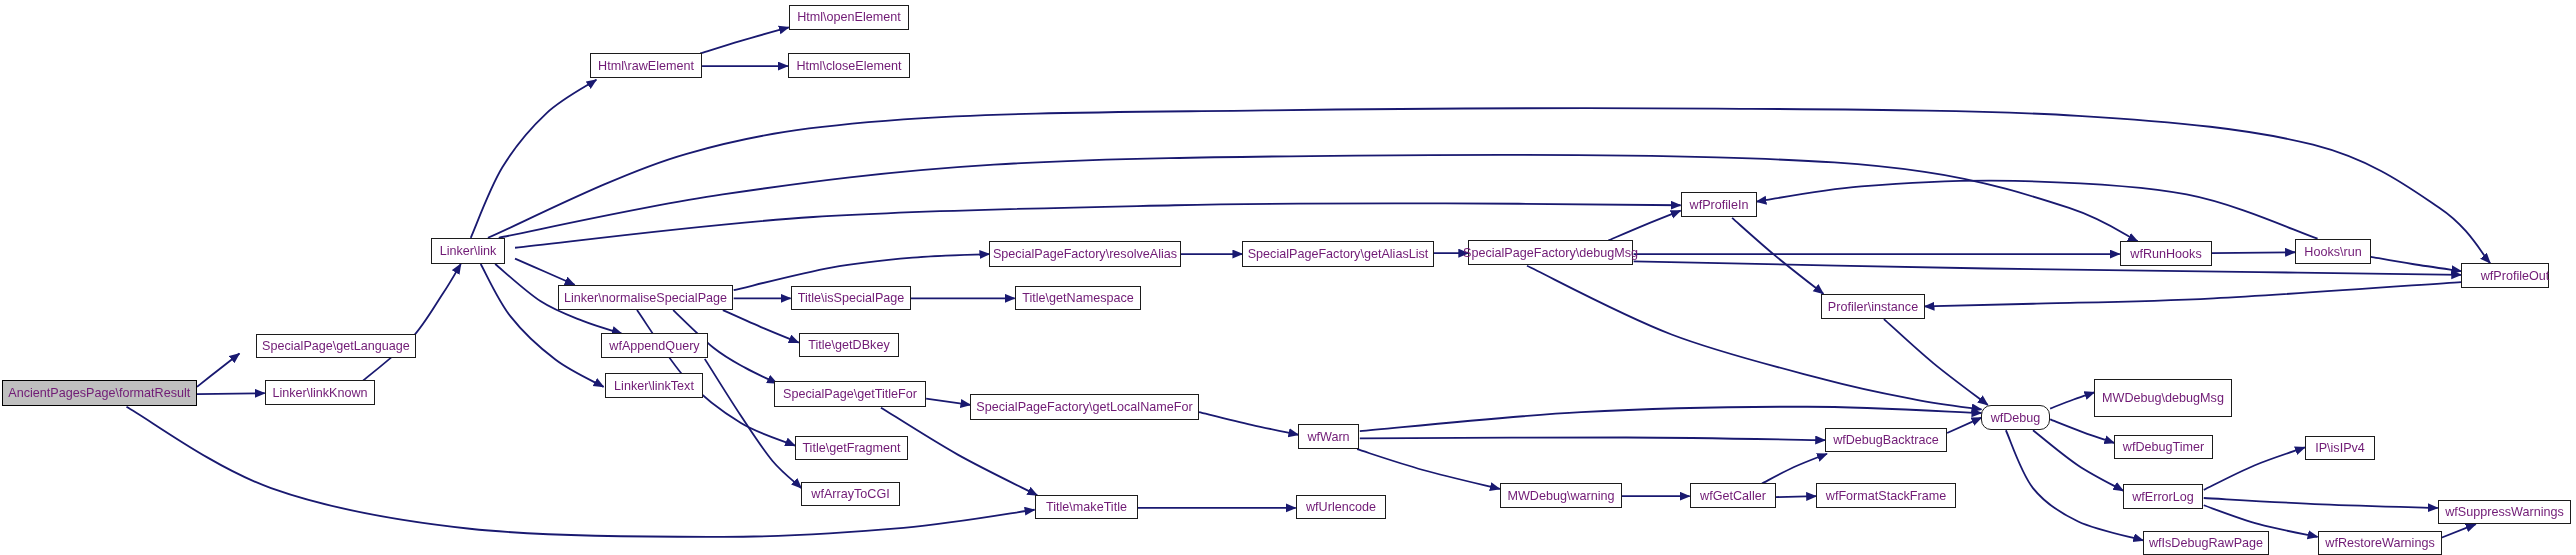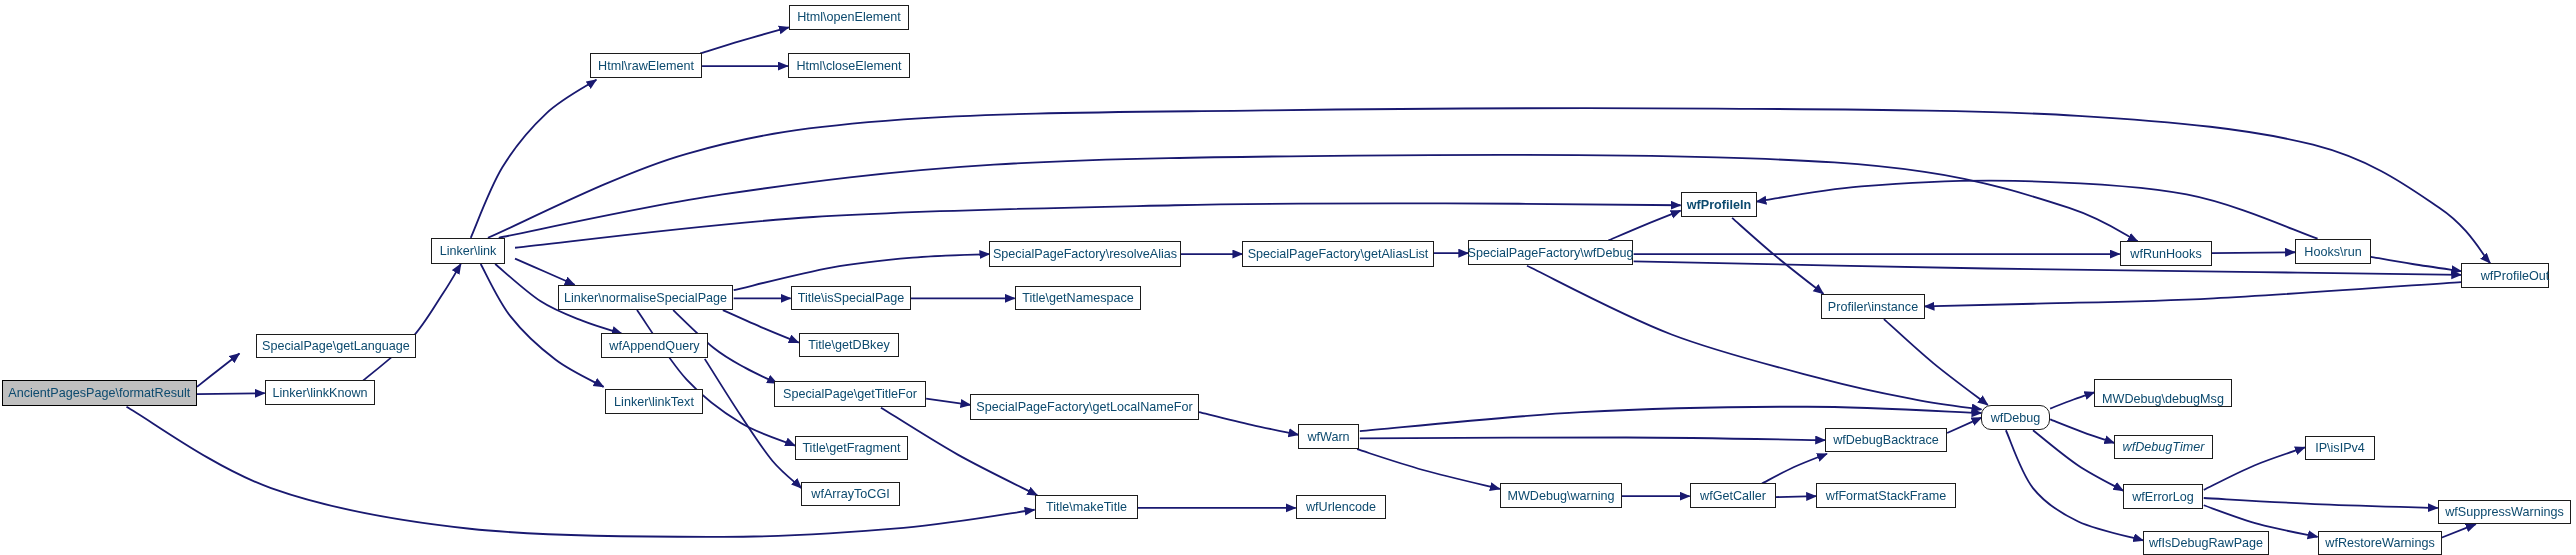--- a/index.html
+++ b/index.html
@@ -1,20 +1,20 @@
 <!DOCTYPE html>
 <html style="font-size:14.5px"><head>
 <meta charset="utf-8">
 <style>
   html,body{margin:0;padding:0;background:#ffffff;}
   #canvas{position:relative;width:2576px;height:556px;background:#ffffff;overflow:hidden;
           font-family:"Liberation Sans","DejaVu Sans",sans-serif;}
   #edge-layer{position:absolute;left:0;top:0;width:2576px;height:556px;}
   .node{position:absolute;box-sizing:border-box;background:#ffffff;border:0.9px solid #1c1c1c;
-        display:flex;align-items:center;justify-content:center;font-size:12.6px;color:#0c4a6e;
+        display:flex;align-items:center;justify-content:center;font-size:12.6px;color:#701a75;
         white-space:nowrap;cursor:pointer;z-index:2;}
   .node.highlight{background:#bfbfbf;border:1.8px solid #000000;align-items:center;}
   .edge{fill:none;stroke:#191970;stroke-width:2;}
 </style>
 </head>
 <body>
 
 <div id="canvas">
   <svg id="edge-layer" width="2576" height="556" viewBox="0 0 2851 615" xmlns="http://www.w3.org/2000/svg">
     <defs>
@@ -106,21 +106,21 @@
       </div>
       <div class="node" style="left: 1015px; top: 286px; width: 126px; height: 24.4px;">
         <span>Title\getNamespace</span>
       </div>
       <div class="node" style="left: 799px; top: 333px; width: 100px; height: 24.4px;">
         <span>Title\getDBkey</span>
       </div>
       <div class="node" style="left: 601px; top: 333px; width: 107px; height: 25px;">
         <span>wfAppendQuery</span>
       </div>
-      <div class="node" style="left: 605px; top: 389px; width: 98px; height: 25px;">
+      <div class="node" style="left: 605px; top: 373px; width: 98px; height: 25px;">
         <span>Linker\linkText</span>
       </div>
       <div class="node" style="left: 774px; top: 381px; width: 152px; height: 26px;">
         <span>SpecialPage\getTitleFor</span>
       </div>
       <div class="node" style="left: 970px; top: 394px; width: 229px; height: 26px;">
         <span>SpecialPageFactory\getLocalNameFor</span>
       </div>
       <div class="node" style="left: 795px; top: 436px; width: 113px; height: 24.4px;">
         <span>Title\getFragment</span>
@@ -134,23 +134,23 @@
       <div class="node" style="left: 1296px; top: 495px; width: 90px; height: 24.4px;">
         <span>wfUrlencode</span>
       </div>
       <div class="node" style="left: 989px; top: 241px; width: 192px; height: 26px;">
         <span>SpecialPageFactory\resolveAlias</span>
       </div>
       <div class="node" style="left: 1242px; top: 241px; width: 192px; height: 26px;">
         <span>SpecialPageFactory\getAliasList</span>
       </div>
       <div class="node" style="left: 1468px; top: 240px; width: 165px; height: 25px;">
-        <span>SpecialPageFactory\wfDebug</span>
-      </div>
-      <div class="node" style="left: 1681px; top: 192px; width: 76px; height: 25px; font-weight: bold;">
+        <span>SpecialPageFactory\debugMsg</span>
+      </div>
+      <div class="node" style="left: 1681px; top: 192px; width: 76px; height: 25px;">
         <span>wfProfileIn</span>
       </div>
       <div class="node" style="left: 1298px; top: 424px; width: 61px; height: 25px;">
         <span>wfWarn</span>
       </div>
       <div class="node" style="left: 1500px; top: 483px; width: 122px; height: 25px;">
         <span>MWDebug\warning</span>
       </div>
       <div class="node" style="left: 1690px; top: 483px; width: 86px; height: 25px;">
         <span>wfGetCaller</span>
@@ -169,24 +169,24 @@
       </div>
       <div class="node" style="left: 2295px; top: 239px; width: 76px; height: 25px;">
         <span>Hooks\run</span>
       </div>
       <div class="node" style="left: 2461px; top: 263px; width: 88px; height: 25px; padding-left: 20px;">
         <span>wfProfileOut</span>
       </div>
       <div class="node" style="left: 1981px; top: 405px; width: 69px; height: 25px; border-radius: 10px;">
         <span>wfDebug</span>
       </div>
-      <div class="node" style="left: 2094px; top: 379px; width: 138px; height: 28px; align-items: flex-end;">
+      <div class="node" style="left: 2094px; top: 379px; width: 138px; height: 38px;">
         <span>MWDebug\debugMsg</span>
       </div>
-      <div class="node" style="left: 2114px; top: 435px; width: 99px; height: 24.4px; font-style: italic;">
+      <div class="node" style="left: 2114px; top: 435px; width: 99px; height: 24.4px;">
         <span>wfDebugTimer</span>
       </div>
       <div class="node" style="left: 2123px; top: 484px; width: 80px; height: 25px;">
         <span>wfErrorLog</span>
       </div>
       <div class="node" style="left: 2143px; top: 531px; width: 126px; height: 24.4px;">
         <span>wfIsDebugRawPage</span>
       </div>
       <div class="node" style="left: 2305px; top: 436px; width: 70px; height: 24.4px;">
         <span>IP\isIPv4</span>

